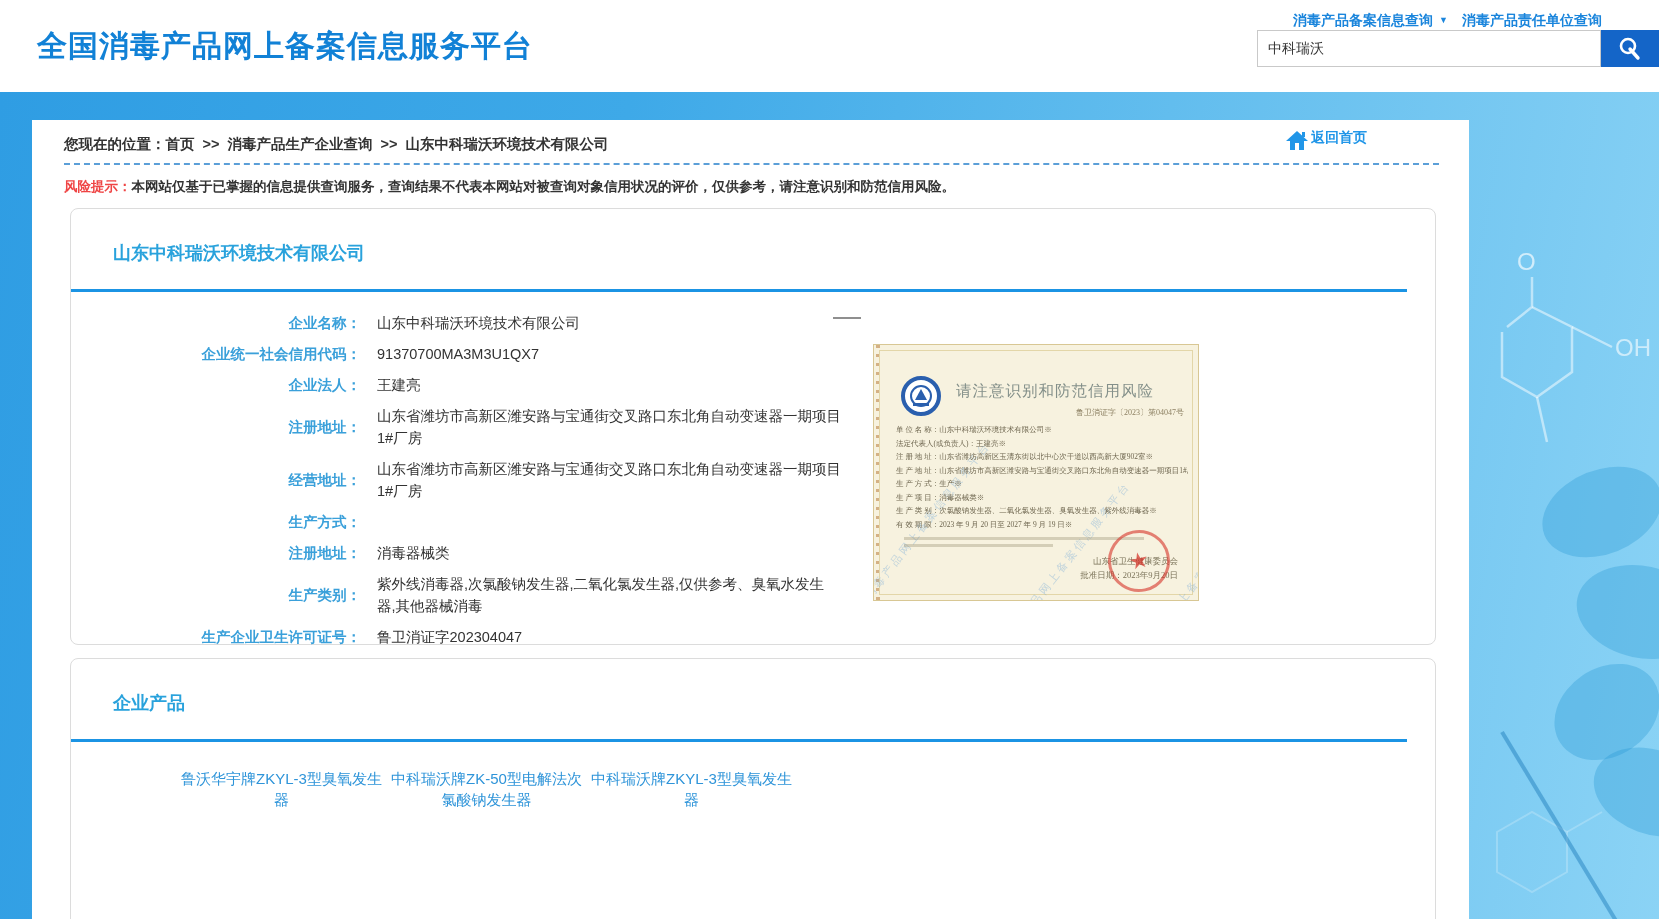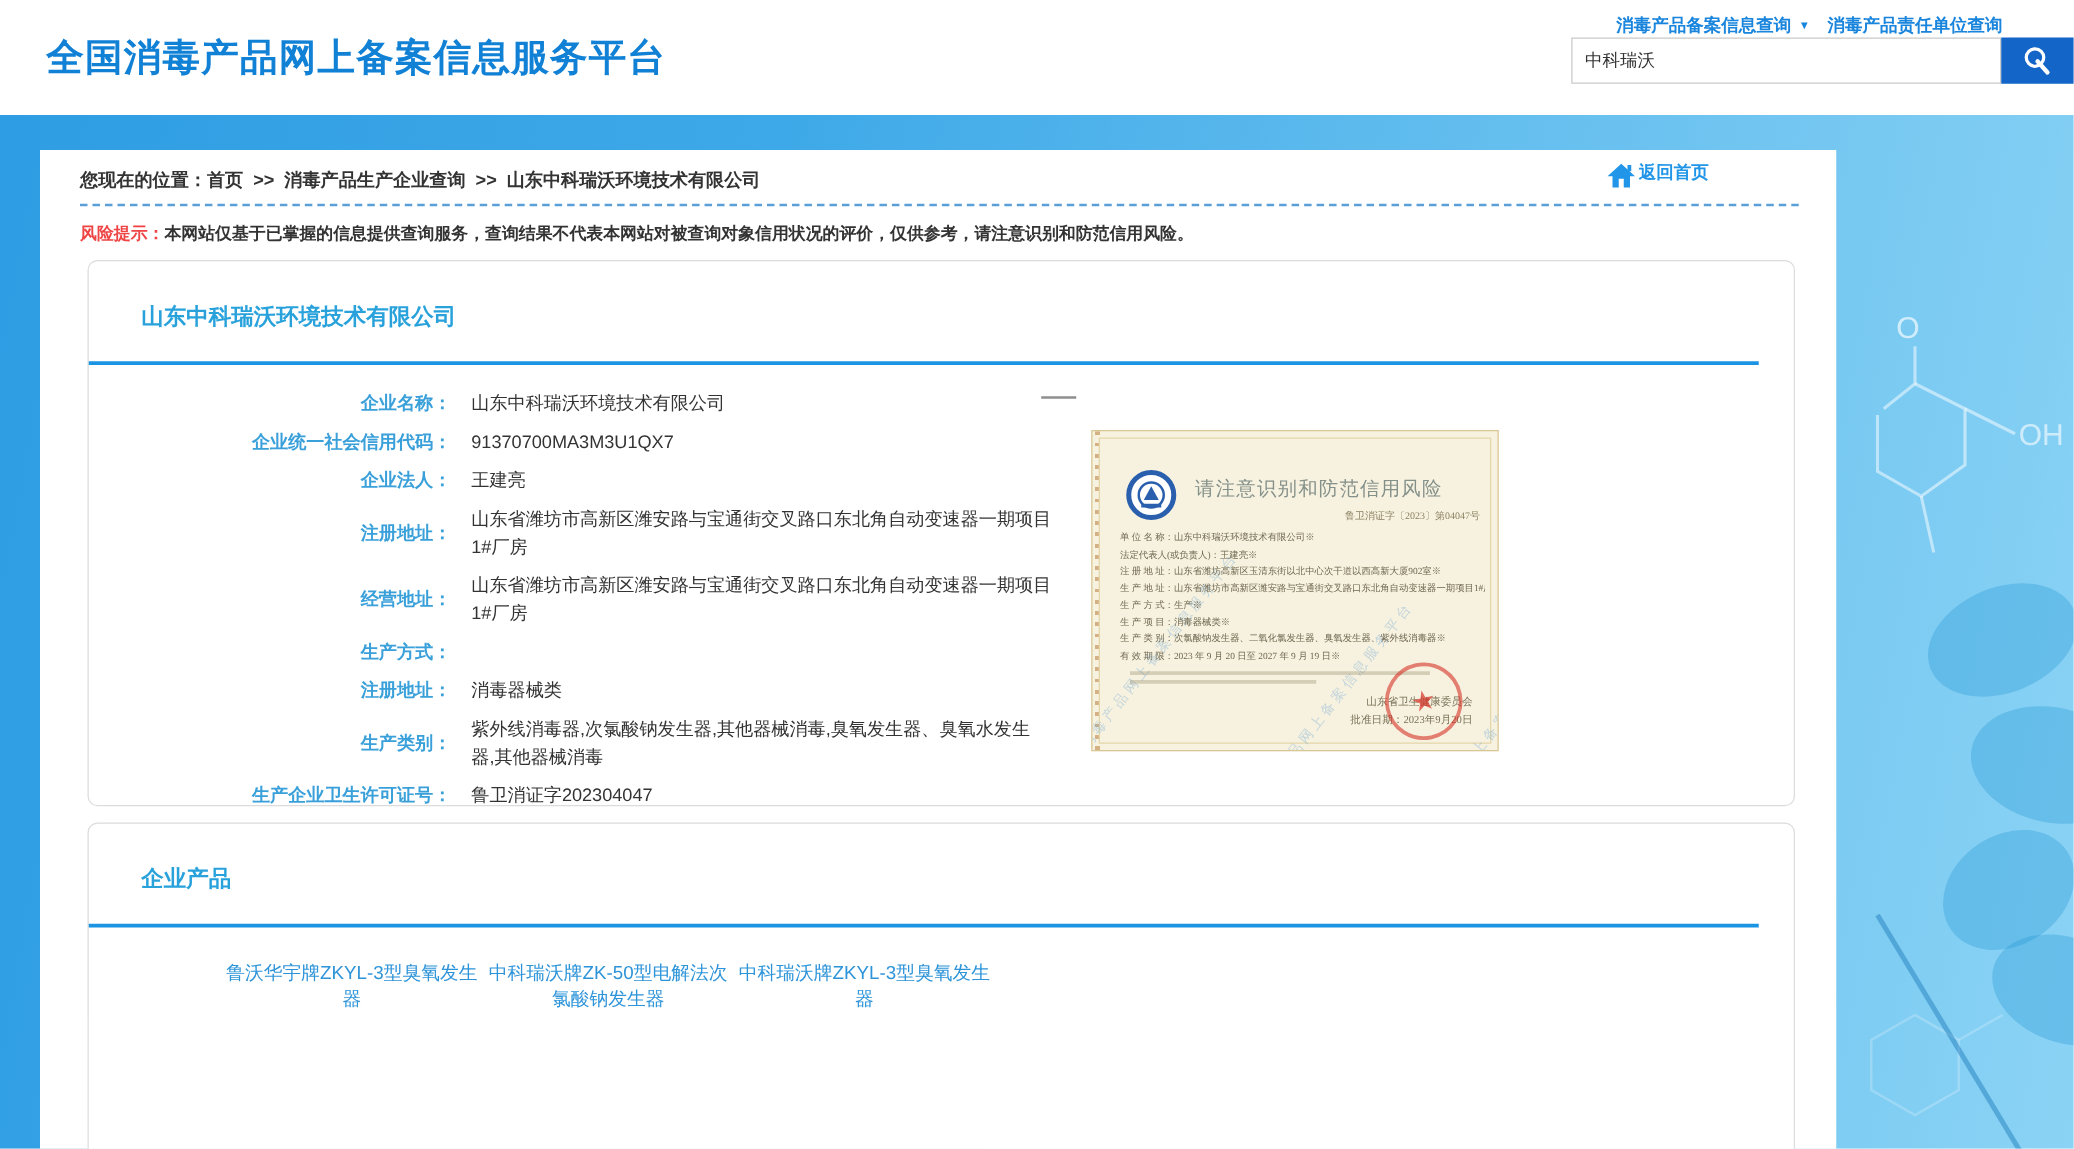--- a/index.html
+++ b/index.html
@@ -157,21 +157,21 @@
       <div class="field-row">
         <div class="field-label">生产方式：</div>
         <div class="field-value"></div>
       </div>
       <div class="field-row">
         <div class="field-label">注册地址：</div>
         <div class="field-value">消毒器械类</div>
       </div>
       <div class="field-row">
         <div class="field-label">生产类别：</div>
-        <div class="field-value">紫外线消毒器,次氯酸钠发生器,其他器械消毒,臭氧发生器、臭氧水发生器,其他器械消毒</div>
+        <div class="field-value">紫外线消毒器,次氯酸钠发生器,二氧化氯发生器,仅供参考、臭氧水发生器,其他器械消毒</div>
       </div>
       <div class="field-row">
         <div class="field-label">生产企业卫生许可证号：</div>
         <div class="field-value">鲁卫消证字202304047</div>
       </div>
       <div class="field-row">
         <div class="field-label">卫生许可证截止日期：</div>
         <div class="field-value">2027-09-19</div>
       </div>
     </div>

